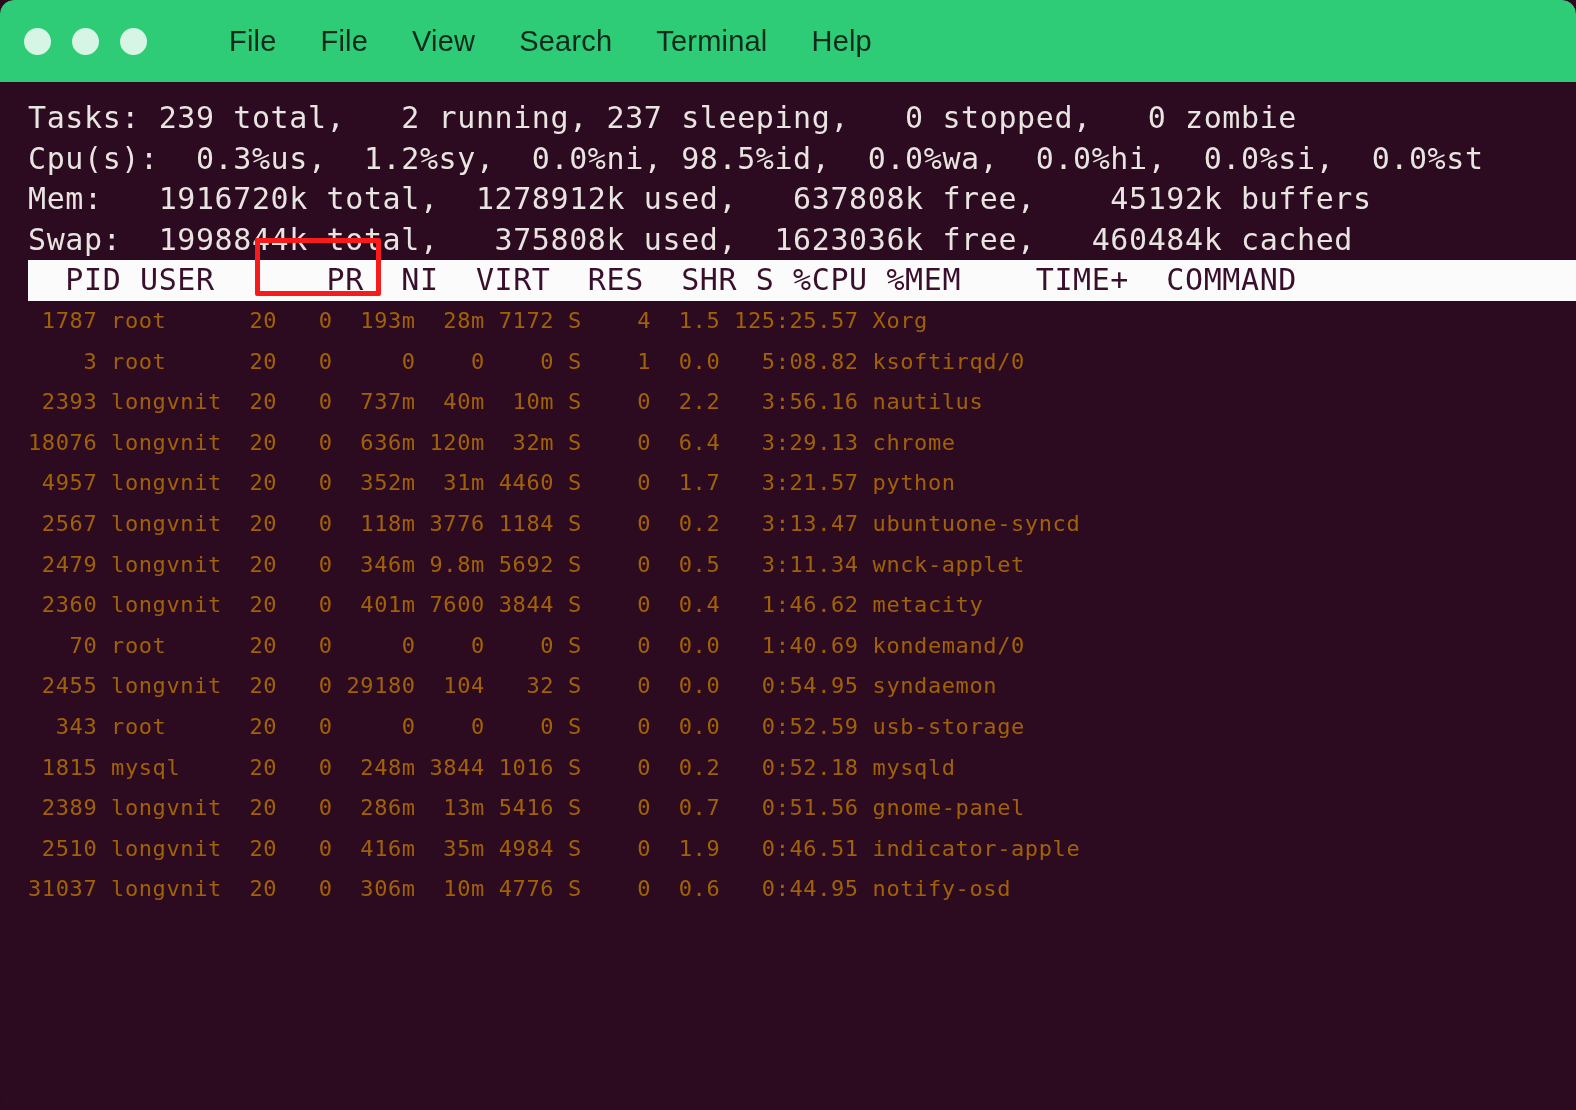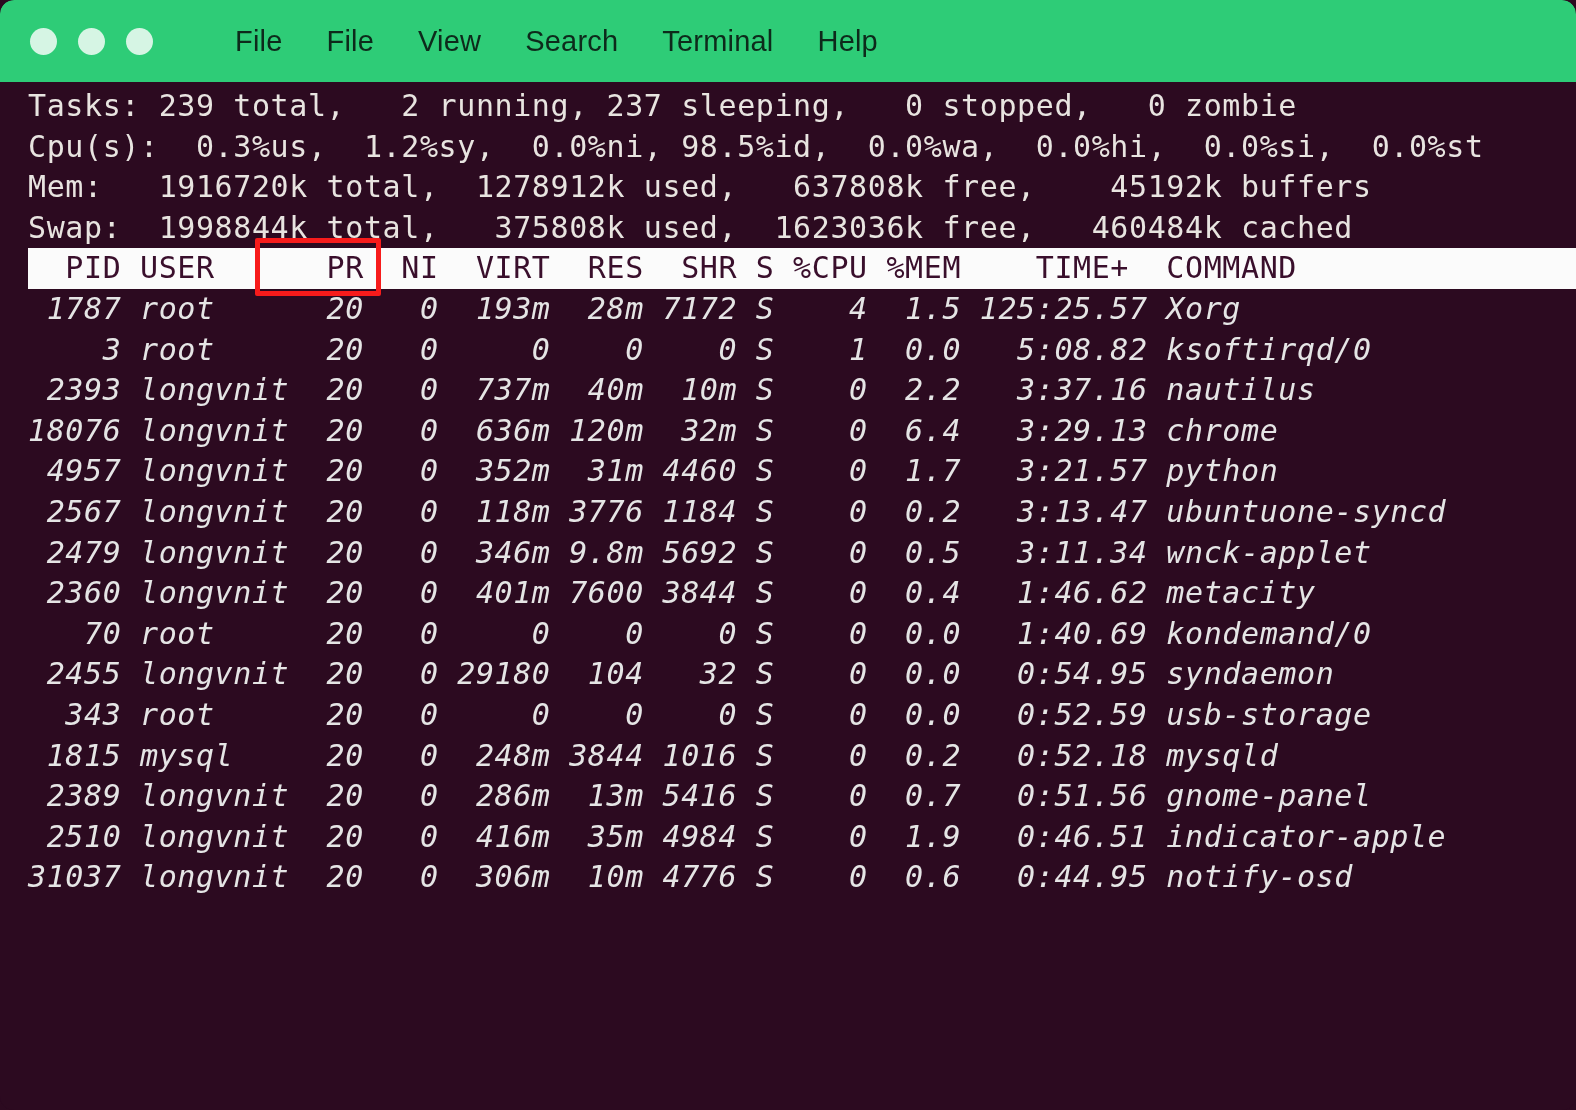--- a/index.html
+++ b/index.html
@@ -27,21 +27,21 @@
   
   #titlebar {
     position: relative;
     height: 82px;
     background: #2ecc77;
     border-top-left-radius: 14px;
     border-top-right-radius: 14px;
     display: flex;
     align-items: center;
     box-sizing: border-box;
-    padding-left: 30px;
+    padding-left: 24px;
   }
   #window-controls {
     display: flex;
     align-items: center;
     gap: 21px;
     margin-right: 60px;
   }
   .wc-dot {
     width: 27px;
     height: 27px;
@@ -64,21 +64,21 @@
 
   
   #terminal {
     position: relative;
     height: 1028px;
     background: #2c0a20;
     color: #e8e4e0;
     font-family: "DejaVu Sans Mono", monospace;
     font-size: 30px;
     line-height: 40.6px;
-    padding-top: 4px;
+    padding-top: 16px;
     box-sizing: border-box;
   }
 
   .term-line {
     white-space: pre;
     padding-left: 28px;
     height: 40.6px;
     font-size: 30px;
     letter-spacing: 0.6px;
   }
@@ -97,24 +97,23 @@
   }
 
   #proc-list {
     margin-top: 0px;
   }
   .proc-row {
     white-space: pre;
     padding-left: 28px;
     height: 40.6px;
     line-height: 40.6px;
-    font-size: 30px;
+    font-size: 22px;
     letter-spacing: 0.6px;
-    color: #e5e5e5;
-    font-style: italic;
+    color: #a16207;
   }
 
   
   .cursor-block {
     background: #fbfbfb;
     color: #3a0f2c;
   }
 
   
   #pid-highlight-box {
@@ -156,21 +155,21 @@
     <div class="term-line">Cpu(s):  0.3%us,  1.2%sy,  0.0%ni, 98.5%id,  0.0%wa,  0.0%hi,  0.0%si,  0.0%st</div>
     <div class="term-line">Mem:   1916720k total,  1278912k used,   637808k free,    45192k buffers</div>
     <div class="term-line">Swap:  1998844k total,   375808k used,  1623036k free,   460484k cached</div>
 
 
     <div id="col-header">  PID USER      PR  NI  VIRT  RES  SHR S %CPU %MEM    TIME+  COMMAND</div>
 
     <div id="proc-list">
         <div class="proc-row"> 1787 root      20   0  193m  28m 7172 S    4  1.5 125:25.57 Xorg</div>
         <div class="proc-row">    3 root      20   0     0    0    0 S    1  0.0   5:08.82 ksoftirqd/0</div>
-        <div class="proc-row"> 2393 longvnit  20   0  737m  40m  10m S    0  2.2   3:37.16 nautilus</div>
+        <div class="proc-row"> 2393 longvnit  20   0  737m  40m  10m S    0  2.2   3:56.16 nautilus</div>
         <div class="proc-row">18076 longvnit  20   0  636m 120m  32m S    0  6.4   3:29.13 chrome</div>
         <div class="proc-row"> 4957 longvnit  20   0  352m  31m 4460 S    0  1.7   3:21.57 python</div>
         <div class="proc-row"> 2567 longvnit  20   0  118m 3776 1184 S    0  0.2   3:13.47 ubuntuone-syncd</div>
         <div class="proc-row"> 2479 longvnit  20   0  346m 9.8m 5692 S    0  0.5   3:11.34 wnck-applet</div>
         <div class="proc-row"> 2360 longvnit  20   0  401m 7600 3844 S    0  0.4   1:46.62 metacity</div>
         <div class="proc-row">   70 root      20   0     0    0    0 S    0  0.0   1:40.69 kondemand/0</div>
         <div class="proc-row"> 2455 longvnit  20   0 29180  104   32 S    0  0.0   0:54.95 syndaemon</div>
         <div class="proc-row">  343 root      20   0     0    0    0 S    0  0.0   0:52.59 usb-storage</div>
         <div class="proc-row"> 1815 mysql     20   0  248m 3844 1016 S    0  0.2   0:52.18 mysqld</div>
         <div class="proc-row"> 2389 longvnit  20   0  286m  13m 5416 S    0  0.7   0:51.56 gnome-panel</div>

